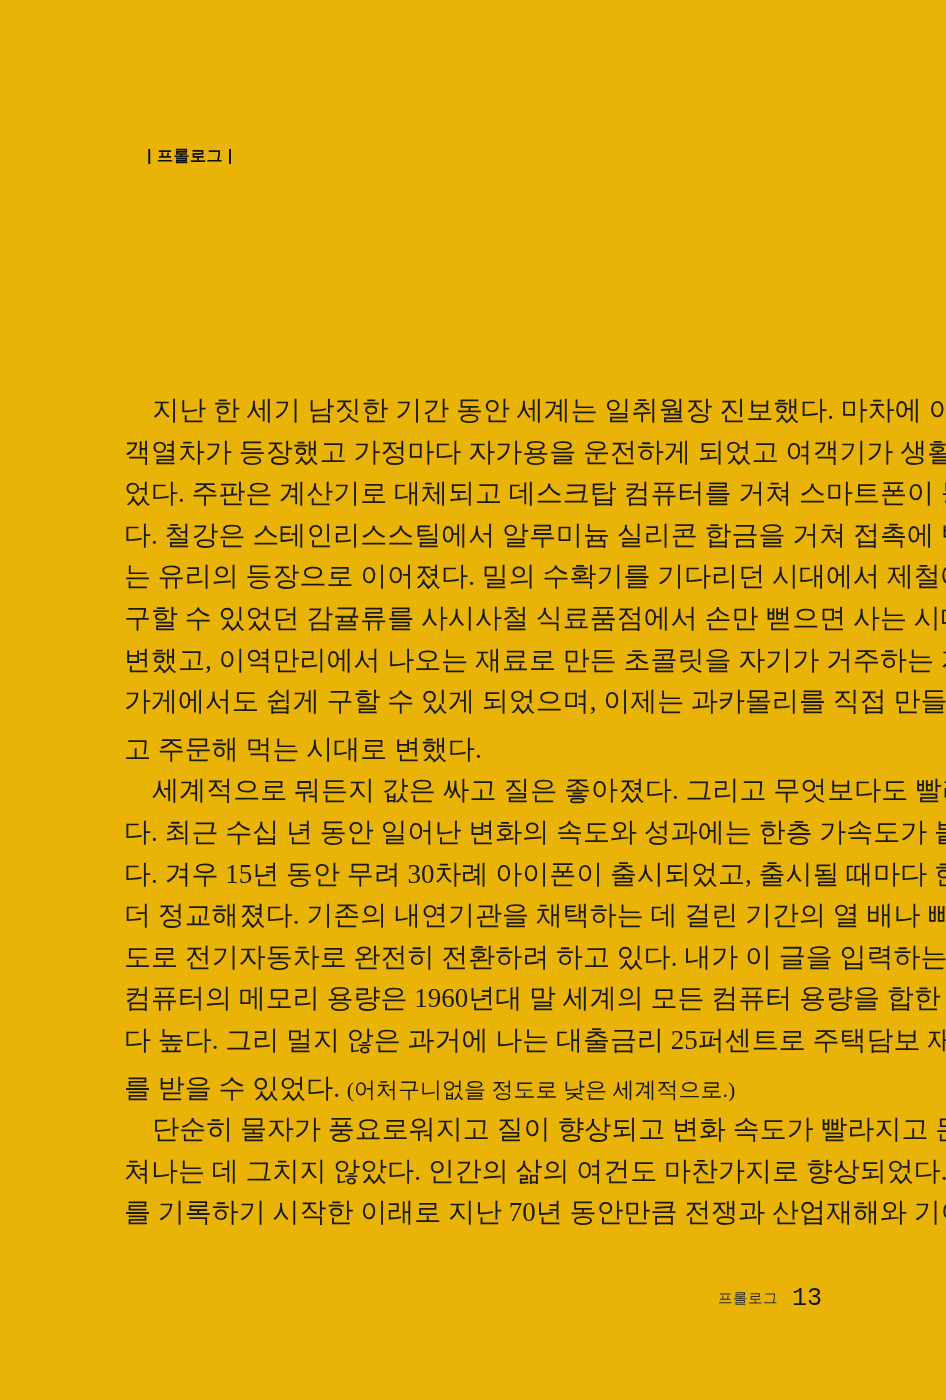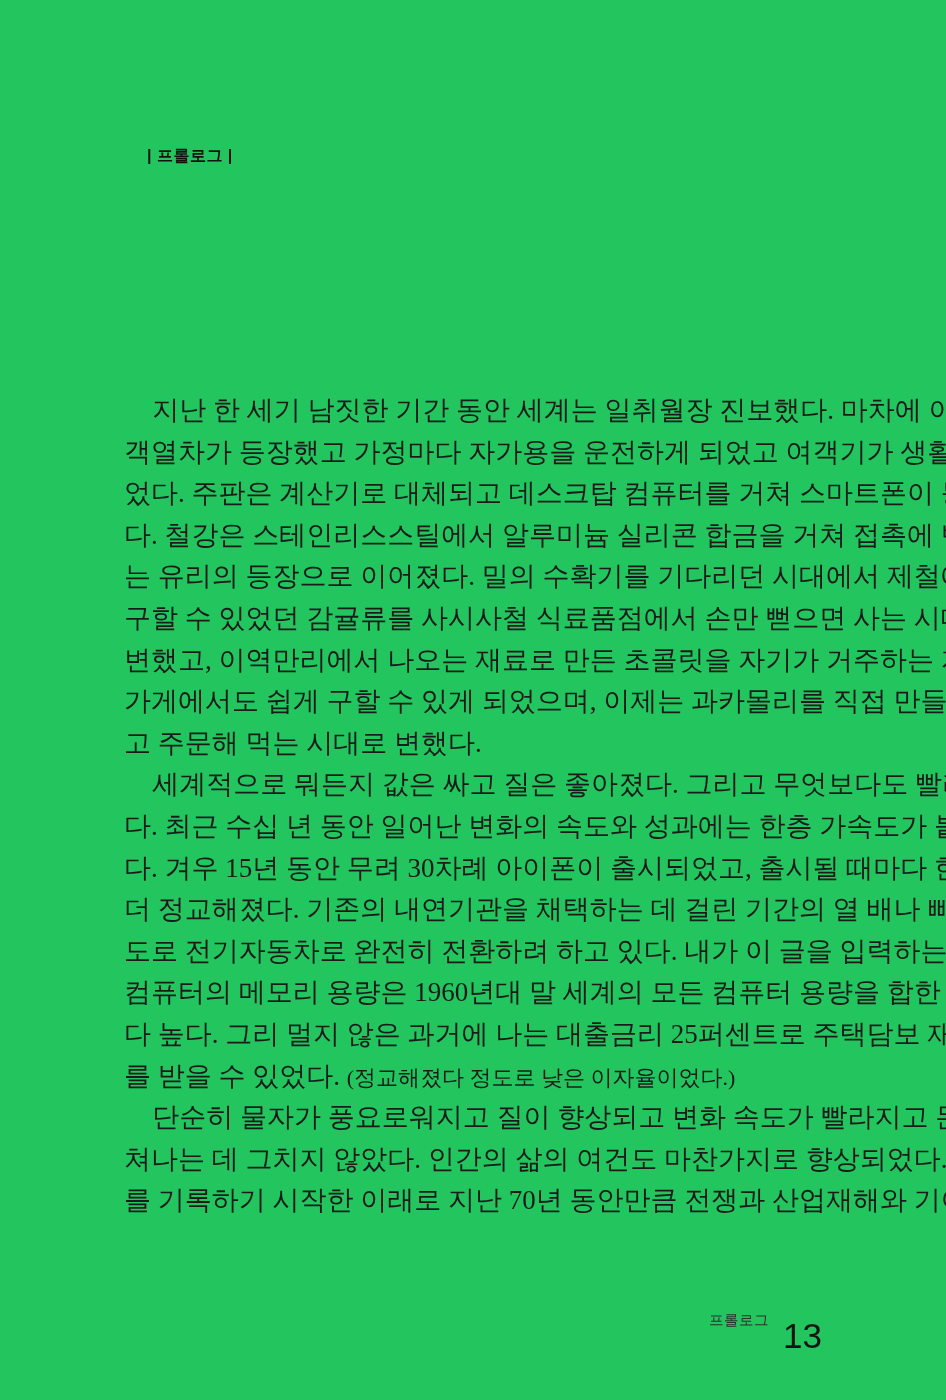--- a/index.html
+++ b/index.html
@@ -8,21 +8,21 @@
     height: 1400px;
     background: #ffffff;
     position: relative;
     font-family: "Liberation Serif", "DejaVu Serif", serif;
     color: #1b1b1b;
     overflow: hidden;
   }
   .page {
     position: absolute;
     inset: 0;
-    background: #22c55e;
+    background: #eab308;
   }
   .running-head {
     position: absolute;
     left: 147px;
     top: 146px;
     font-family: "Liberation Sans", "DejaVu Sans", sans-serif;
     font-weight: bold;
     font-size: 16px;
     letter-spacing: 0.5px;
     color: #111111;
@@ -40,20 +40,21 @@
   }
   .line {
     text-align: justify;
     text-align-last: justify;
     white-space: nowrap;
     height: 41.6px;
   }
   .line.no-justify {
     text-align-last: left;
     white-space: normal;
+    margin-top: 6px;
   }
   .line.indent {
     text-indent: 1.05em;
   }
   .note {
     font-size: 22px;
   }
   .folio {
     position: absolute;
     right: 124px;
@@ -62,24 +63,23 @@
     align-items: center;
     gap: 14px;
   }
   .folio-section {
     font-family: "Liberation Sans", "DejaVu Sans", sans-serif;
     font-size: 14.5px;
     color: #2e2e2e;
     letter-spacing: 0.5px;
   }
   .folio-number {
-    font-family: Liberation Sans, sans-serif;
-    font-size: 35px;
+    font-family: Liberation Mono, monospace;
+    font-size: 25px;
     color: #141414;
-    margin-top: 32px;
   }
 </style>
 </head>
 <body>
 
 <div class="page">
 
   <div class="running-head">| 프롤로그 |</div>
 
   <div class="body-text" id="body-text">
@@ -92,21 +92,21 @@
       <div class="line">변했고, 이역만리에서 나오는 재료로 만든 초콜릿을 자기가 거주하는 지역</div>
       <div class="line">가게에서도 쉽게 구할 수 있게 되었으며, 이제는 과카몰리를 직접 만들지 않</div>
       <div class="line no-justify">고 주문해 먹는 시대로 변했다.</div>
       <div class="line indent">세계적으로 뭐든지 값은 싸고 질은 좋아졌다. 그리고 무엇보다도 빨라졌</div>
       <div class="line">다. 최근 수십 년 동안 일어난 변화의 속도와 성과에는 한층 가속도가 붙었</div>
       <div class="line">다. 겨우 15년 동안 무려 30차례 아이폰이 출시되었고, 출시될 때마다 한층</div>
       <div class="line">더 정교해졌다. 기존의 내연기관을 채택하는 데 걸린 기간의 열 배나 빠른 속</div>
       <div class="line">도로 전기자동차로 완전히 전환하려 하고 있다. 내가 이 글을 입력하는 랩탑</div>
       <div class="line">컴퓨터의 메모리 용량은 1960년대 말 세계의 모든 컴퓨터 용량을 합한 것보</div>
       <div class="line">다 높다. 그리 멀지 않은 과거에 나는 대출금리 25퍼센트로 주택담보 재융자</div>
-      <div class="line no-justify">를 받을 수 있었다. <span class="note">(정교해졌다 정도로 낮은 이자율이었다.)</span></div>
+      <div class="line no-justify">를 받을 수 있었다. <span class="note">(어처구니없을 정도로 낮은 세계적으로.)</span></div>
       <div class="line indent">단순히 물자가 풍요로워지고 질이 향상되고 변화 속도가 빨라지고 돈이 넘</div>
       <div class="line">쳐나는 데 그치지 않았다. 인간의 삶의 여건도 마찬가지로 향상되었다. 역사</div>
       <div class="line">를 기록하기 시작한 이래로 지난 70년 동안만큼 전쟁과 산업재해와 기아의</div>
     </div>
 
   <div class="folio">
     <span class="folio-section">프롤로그</span>
     <span class="folio-number">13</span>
   </div>
 

